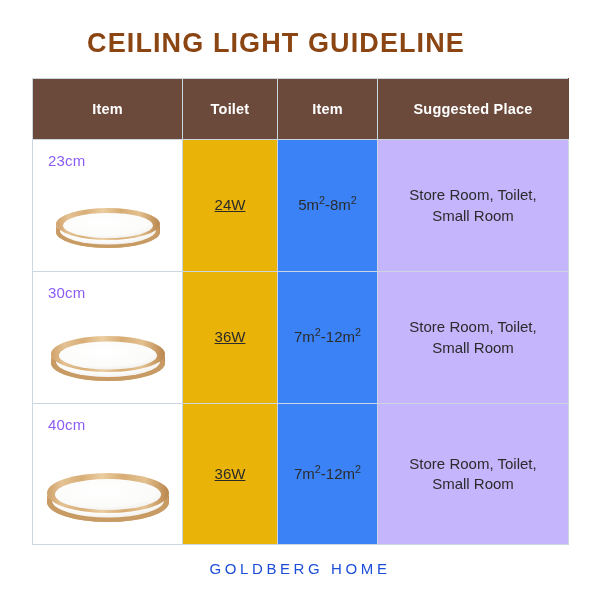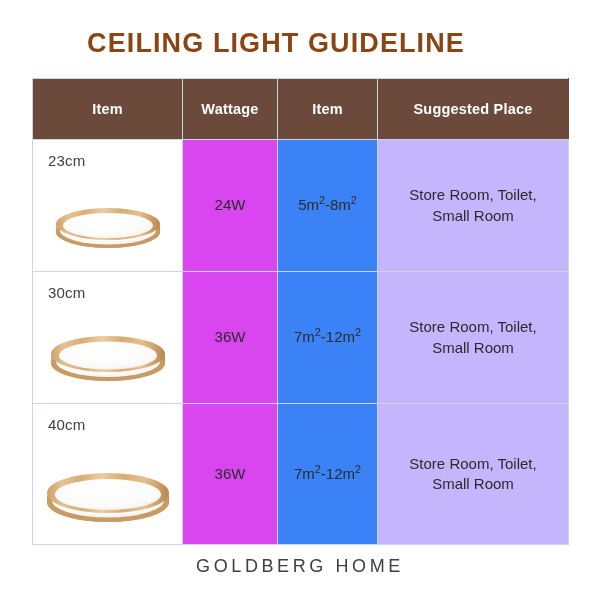--- a/index.html
+++ b/index.html
@@ -79,41 +79,41 @@
     font-size: 15px;
     color: #2b2b2b;
     text-align: center;
     line-height: 1.35;
   }
   td.cell-item {
     background: #ffffff;
     text-align: left;
     position: relative;
   }
-  td.cell-watt  { background: #d946ef; }
+  td.cell-watt  { background: #eab308; text-decoration: underline; }
   td.cell-space { background: #3b82f6; }
   td.cell-place { background: #c4b5fd; }
   td.cell-place .place-text { padding: 0 16px; display: block; }
 
   tbody tr.r1 td { height: 129px; }
   tbody tr.r2 td { height: 129px; }
   tbody tr.r3 td { height: 138px; }
 
   
   .item-inner {
     position: relative;
     height: 100%;
     width: 100%;
   }
   .item-size {
     position: absolute;
     left: 14px;
     top: 10px;
     font-size: 15px;
-    color: #404040;
+    color: #8b5cf6;
     letter-spacing: 0.2px;
   }
   .lamp-holder {
     position: absolute;
     left: 0;
     right: 0;
     bottom: 16px;
     display: flex;
     justify-content: center;
     align-items: flex-end;
@@ -125,22 +125,22 @@
   }
   .lamp svg { display: block; }
 
   
   .footer {
     position: absolute;
     left: 0;
     bottom: 24px;
     width: 600px;
     text-align: center;
-    font-size: 18px;
-    color: #404040;
+    font-size: 15px;
+    color: #1d4ed8;
     letter-spacing: 3.6px;
     font-weight: normal;
     font-family: "Liberation Sans", sans-serif;
   }
   sup { font-size: 0.72em; vertical-align: super; line-height: 0; }
 </style>
 </head>
 <body>
 
 <div class="page">
@@ -151,21 +151,21 @@
     <table class="guide">
       <colgroup>
         <col class="col-item">
           <col class="col-watt">
           <col class="col-space">
           <col class="col-place">
       </colgroup>
       <thead>
         <tr>
           <th>Item</th>
-          <th>Wattage</th>
+          <th>Toilet</th>
           <th>Item</th>
           <th>Suggested Place</th>
         </tr>
       </thead>
       <tbody>
 
         <tr class="r1">
           <td class="cell-item">
             <div class="item-inner">
               <span class="item-size">23cm</span>

